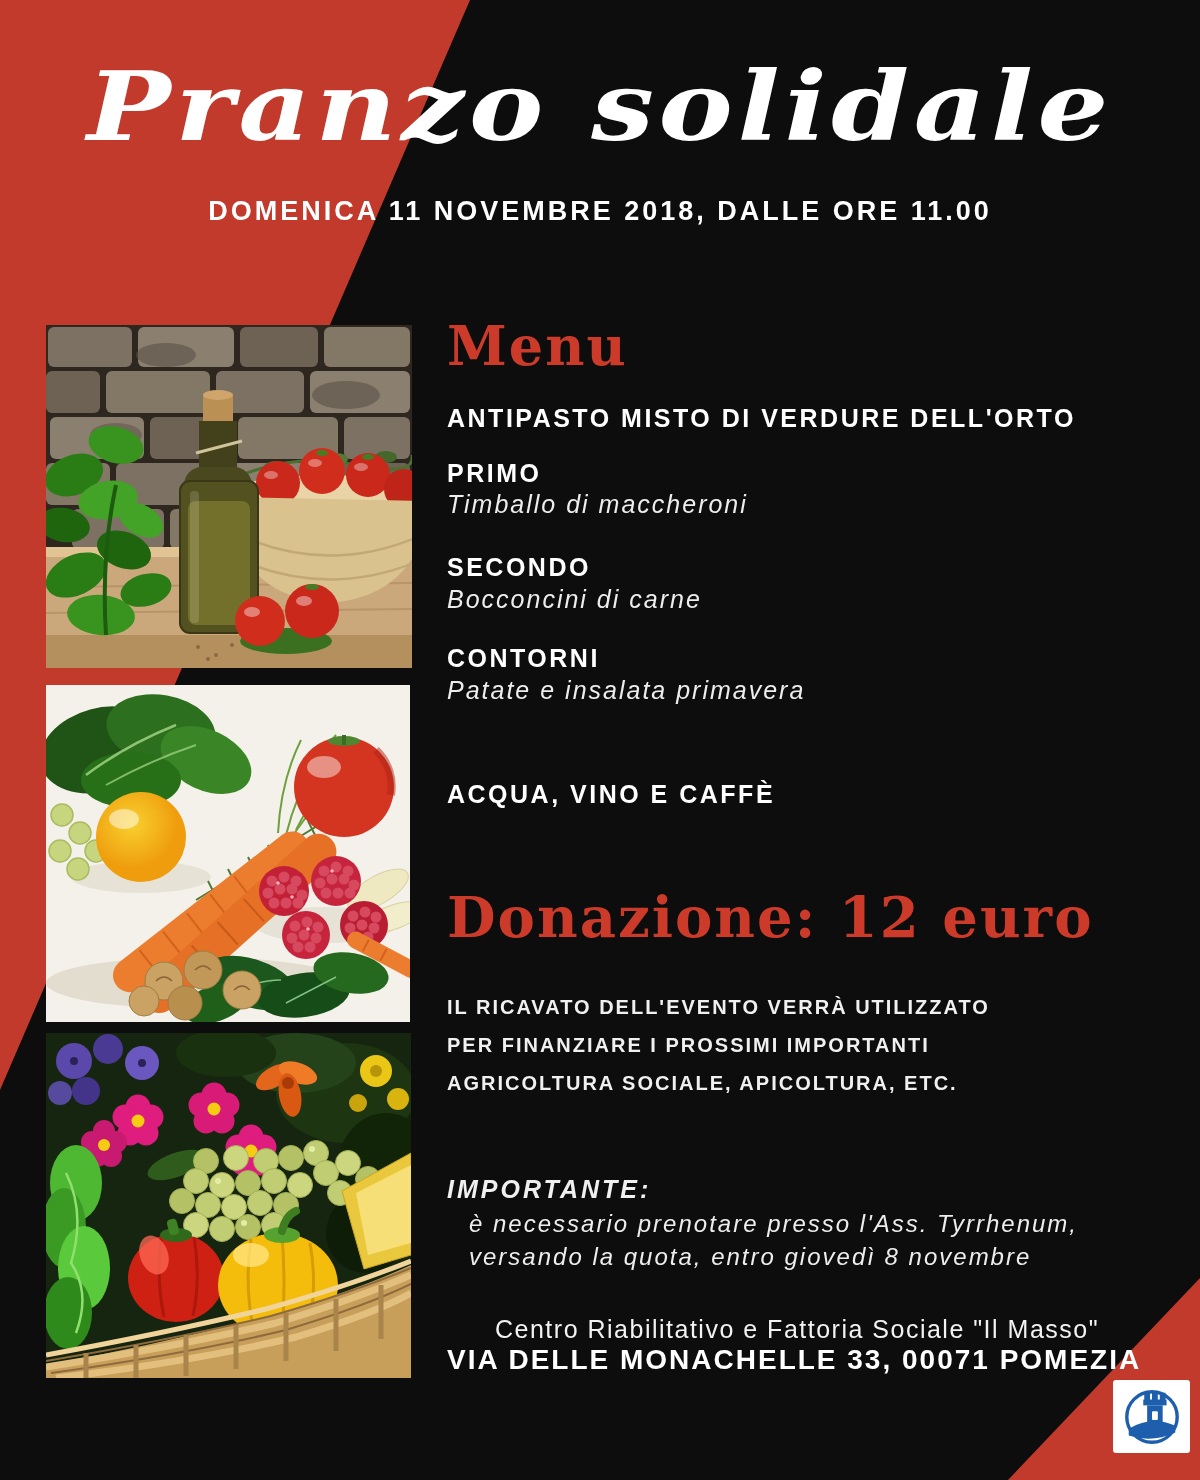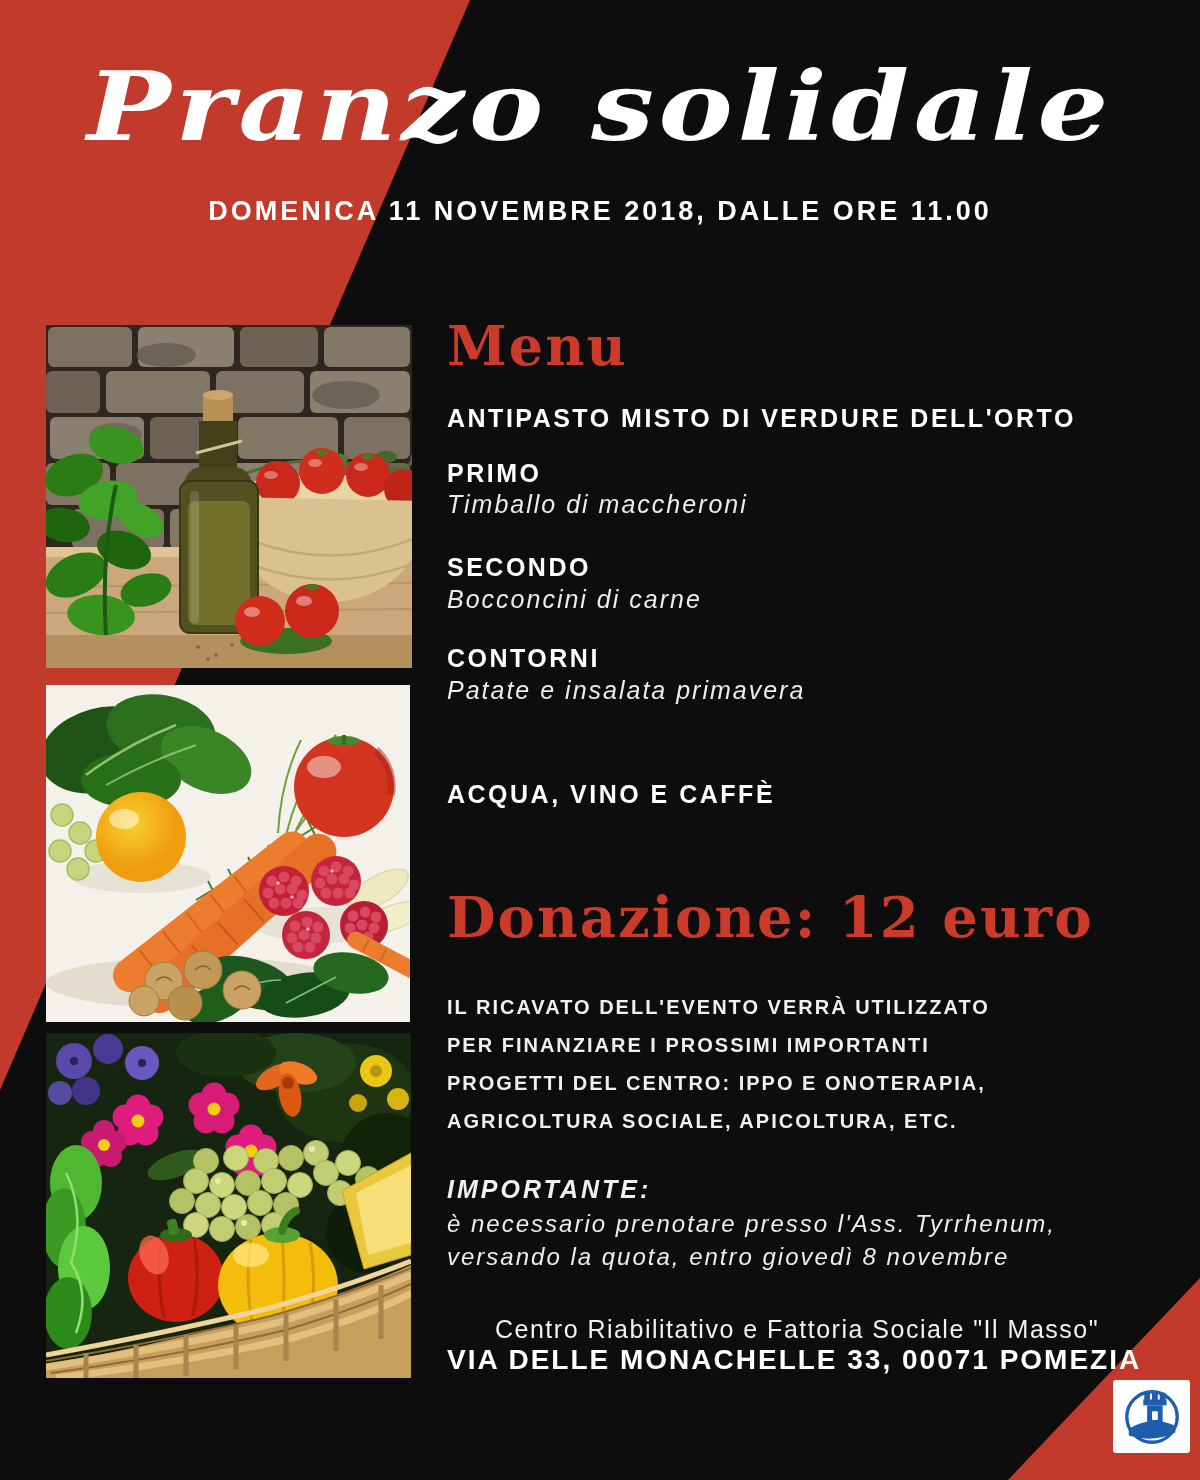--- a/index.html
+++ b/index.html
@@ -47,21 +47,21 @@
   .para div{
     color:#f0f0f0;font-weight:600;font-size:20px;
     letter-spacing:2px;line-height:38px;white-space:nowrap;
   }
   .imp-label{
     position:absolute;left:447px;top:1175px;color:#f0f0f0;
     font-style:italic;font-weight:600;font-size:25px;letter-spacing:3px;
     white-space:nowrap;
     text-align:right;
   }
-  .imp-lines{position:absolute;left:447px;top:1207px;}
+  .imp-lines{position:absolute;left:469px;top:1207px;}
   .imp-lines div{
     color:#ededed;font-style:italic;font-weight:500;font-size:24px;
     letter-spacing:2px;line-height:33px;white-space:nowrap;
   }
   .venue{
     position:absolute;left:447px;top:1315px;color:#f2f2f2;
     font-weight:500;font-size:25px;letter-spacing:1.5px;white-space:nowrap;margin-left:48px;
   }
   .address{
     position:absolute;left:447px;top:1344px;color:#ffffff;
@@ -484,21 +484,20 @@
   <div class="caps" style="top:644px">CONTORNI</div>
   <div class="dish" style="top:676px">Patate e insalata primavera</div>
 
   <div class="caps" style="top:780px">ACQUA, VINO E CAFFÈ</div>
 
   <div class="script-red donation-heading">Donazione: 12 euro</div>
 
   <div class="para">
     <div>IL RICAVATO DELL'EVENTO VERRÀ UTILIZZATO</div>
     <div>PER FINANZIARE I PROSSIMI IMPORTANTI</div>
-    <div>PROGETTI DEL CENTRO: IPPO E ONOTERAPIA,</div>
     <div>AGRICOLTURA SOCIALE, APICOLTURA, ETC.</div>
   </div>
 
   <div class="imp-label">IMPORTANTE:</div>
   <div class="imp-lines">
     <div>è necessario prenotare presso l'Ass. Tyrrhenum,</div>
     <div>versando la quota, entro giovedì 8 novembre</div>
   </div>
 
   <div class="venue">Centro Riabilitativo e Fattoria Sociale "Il Masso"</div>

